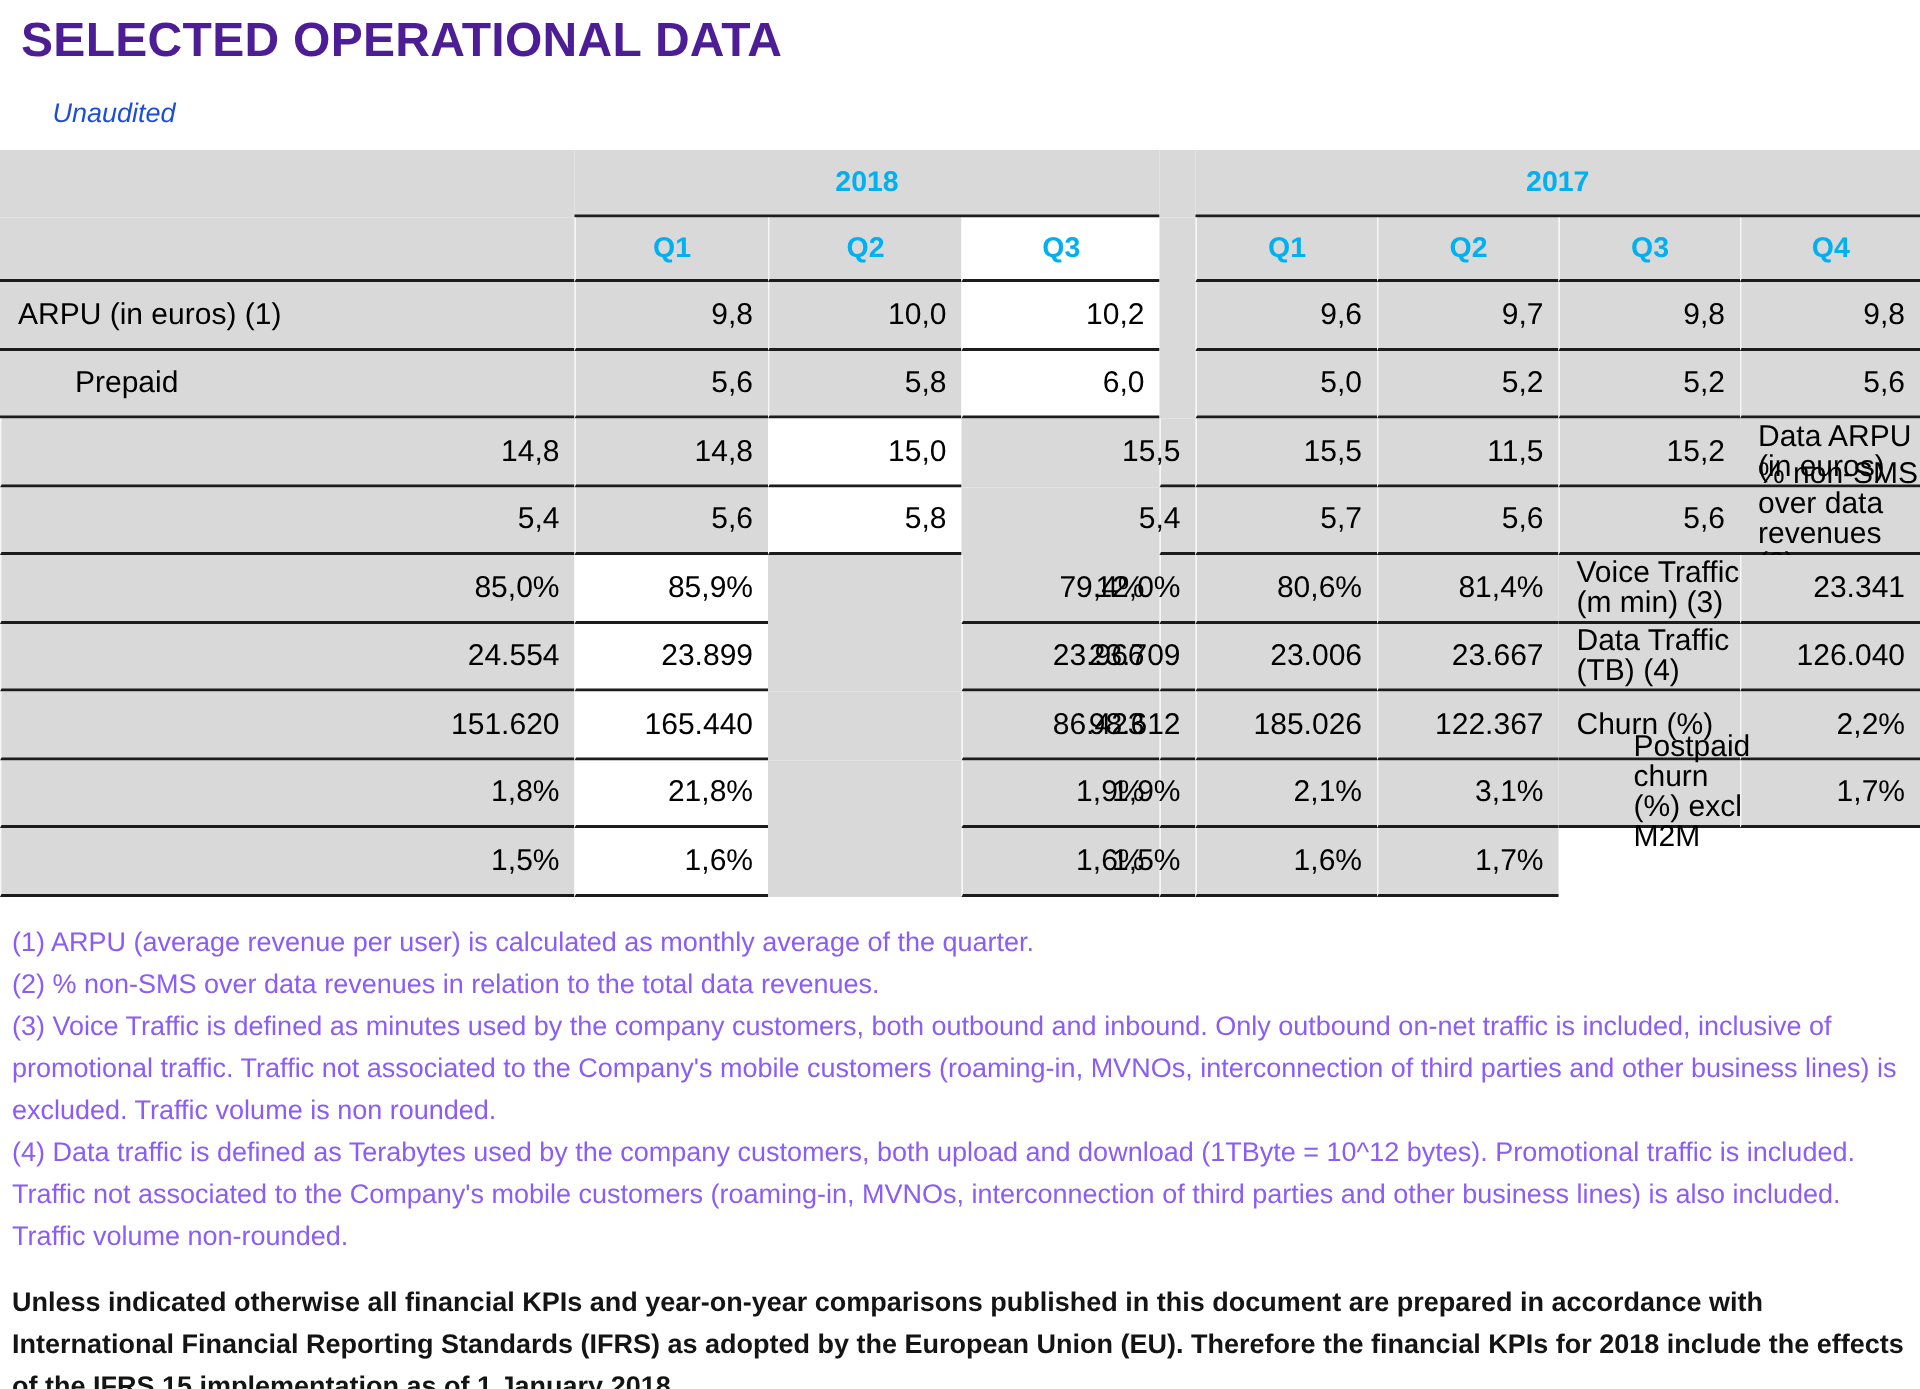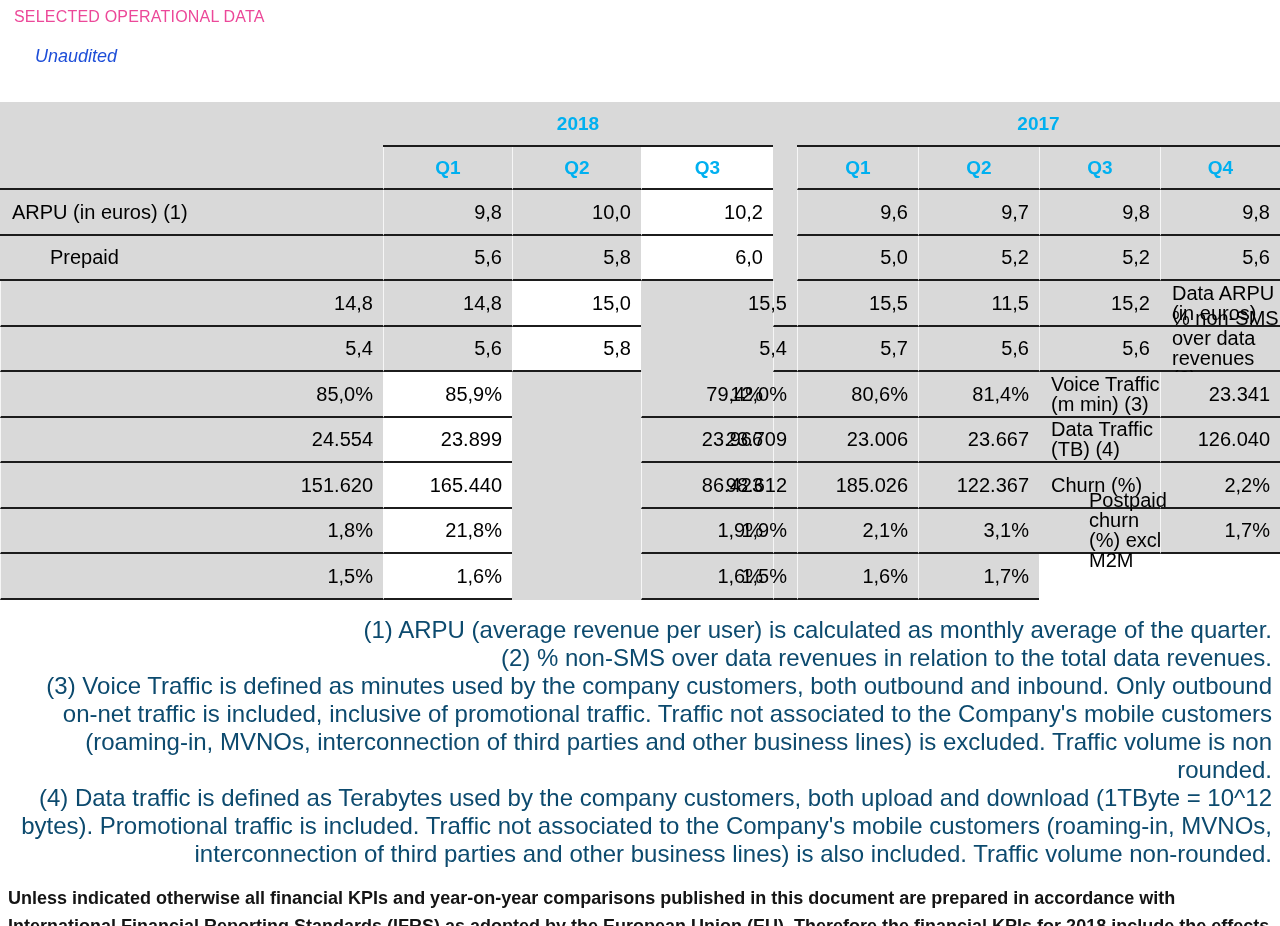--- a/index.html
+++ b/index.html
@@ -2,30 +2,30 @@
 <html style="--accent: #00b0f0; --highlight: #ffffff;"><head>
 <meta charset="utf-8">
 <style>
   html,body{margin:0;padding:0;}
   body{
     width:1280px;height:926px;background:#ffffff;overflow:hidden;
     font-family:"Liberation Sans",sans-serif;color:#000;
     -webkit-font-smoothing:antialiased;
   }
   .page-title{
-    font-size:16px;font-weight:400;color:#ec4899;
+    font-size:32px;font-weight:700;color:#4c1d95;
     padding:8px 0 0 14px;letter-spacing:.2px;
   }
   .subtitle{
     font-size:18px;font-style:italic;color:#1d4ed8;
     padding:20px 0 0 35px;
   }
   
   .tbl{
-    margin-top:35px;
+    margin-top:14px;
     display:grid;
     grid-template-columns:383px 129px 129px 132px 24px 121px 121px 121px 120px;
     grid-template-rows:45px 43px repeat(9,45.5px);
     width:1280px;
   }
   .cell{
     background:#d9d9d9;box-sizing:border-box;
     display:flex;align-items:center;
     border-bottom:2px solid #1c1c1c;
     border-left:1px solid rgba(255,255,255,.75);
@@ -38,21 +38,21 @@
     justify-content:center;font-weight:bold;font-size:19px;
     color:var(--accent,#00b0f0);
   }
   .lab{padding-left:12px;border-left:none;}
   .ind{padding-left:50px;}
   .num{justify-content:flex-end;padding-right:10px;}
   .hl{background:var(--highlight,#ffffff);}
   
   .notes{
     margin-top:16px;padding:0 8px 0 8px;
-    font-size:24px;line-height:28px;color:#0c4a6e;text-align:right;
+    font-size:18px;line-height:28px;color:#8b5cf6;
   }
   .notes p{margin:0;}
   .disclaimer{
     margin-top:16px;padding:0 8px;
     font-size:18px;line-height:28px;font-weight:bold;color:#141414;
   }
   .disclaimer p{margin:0;}
 </style>
 </head>
 <body>

